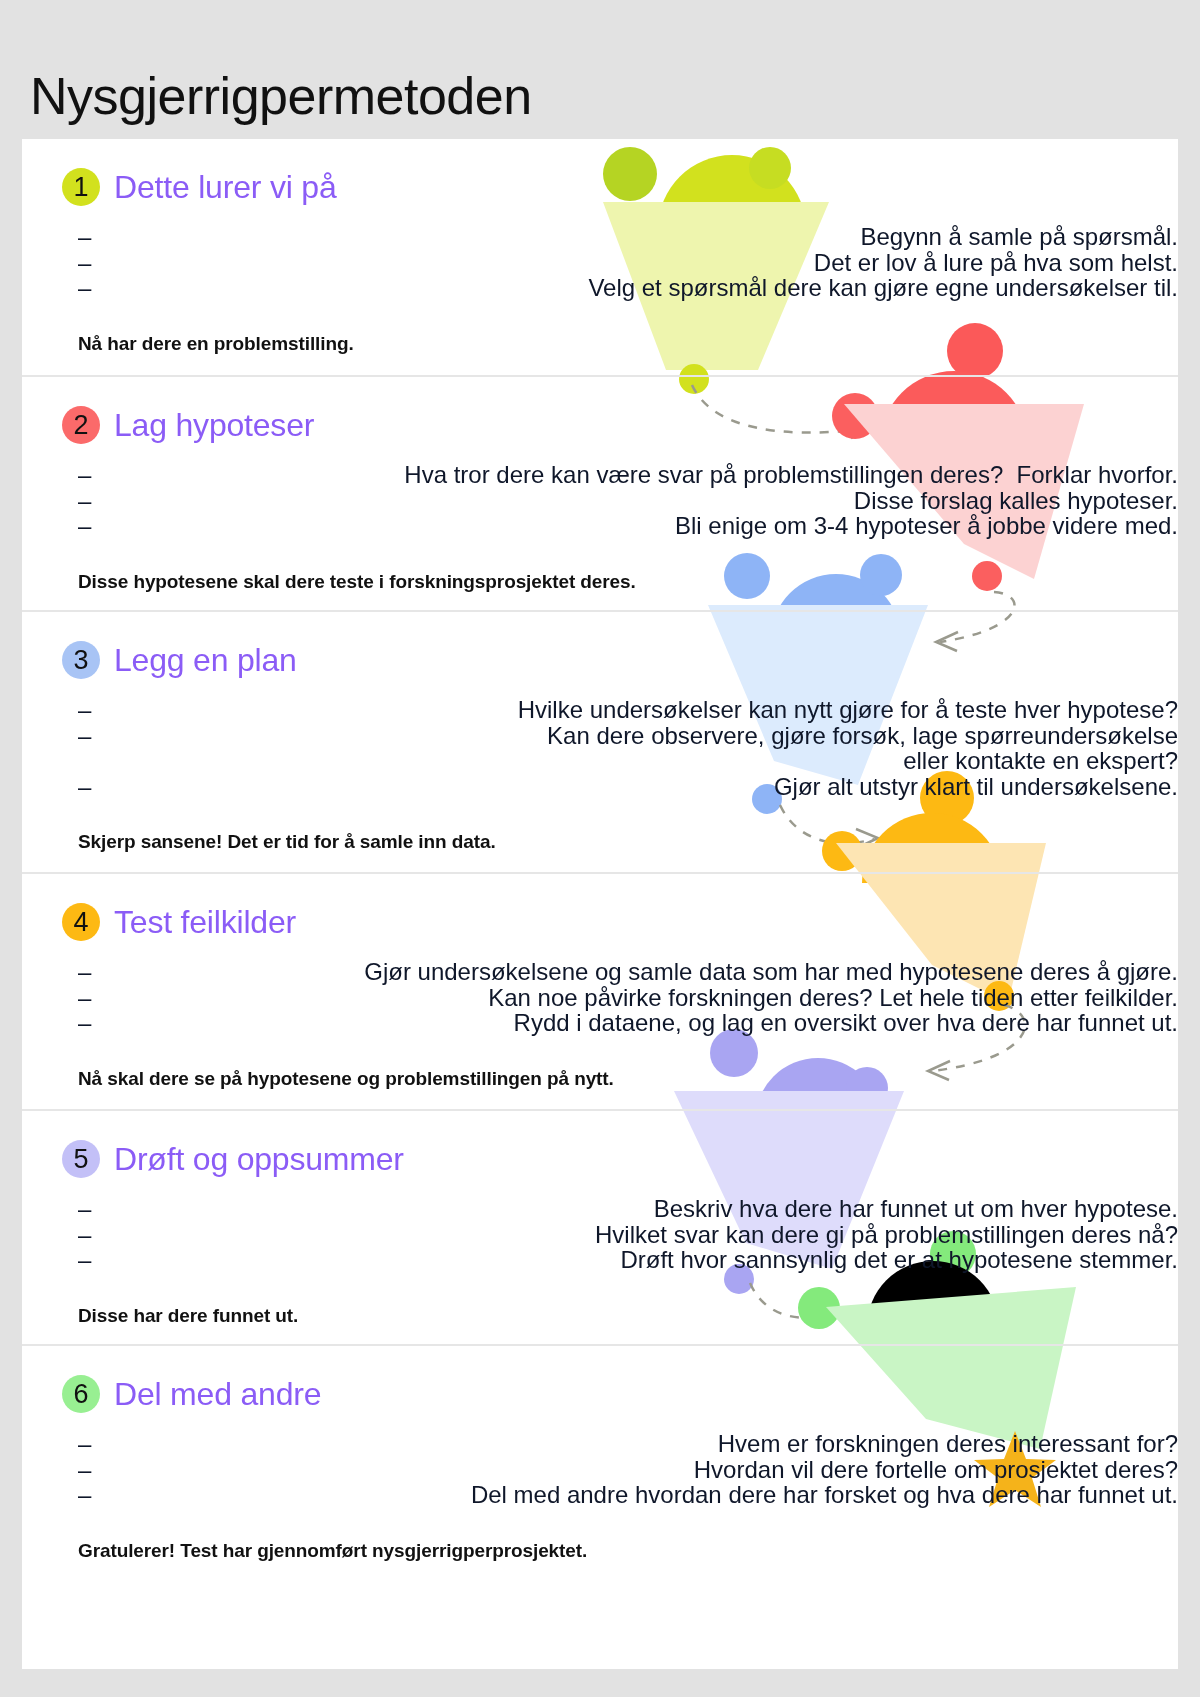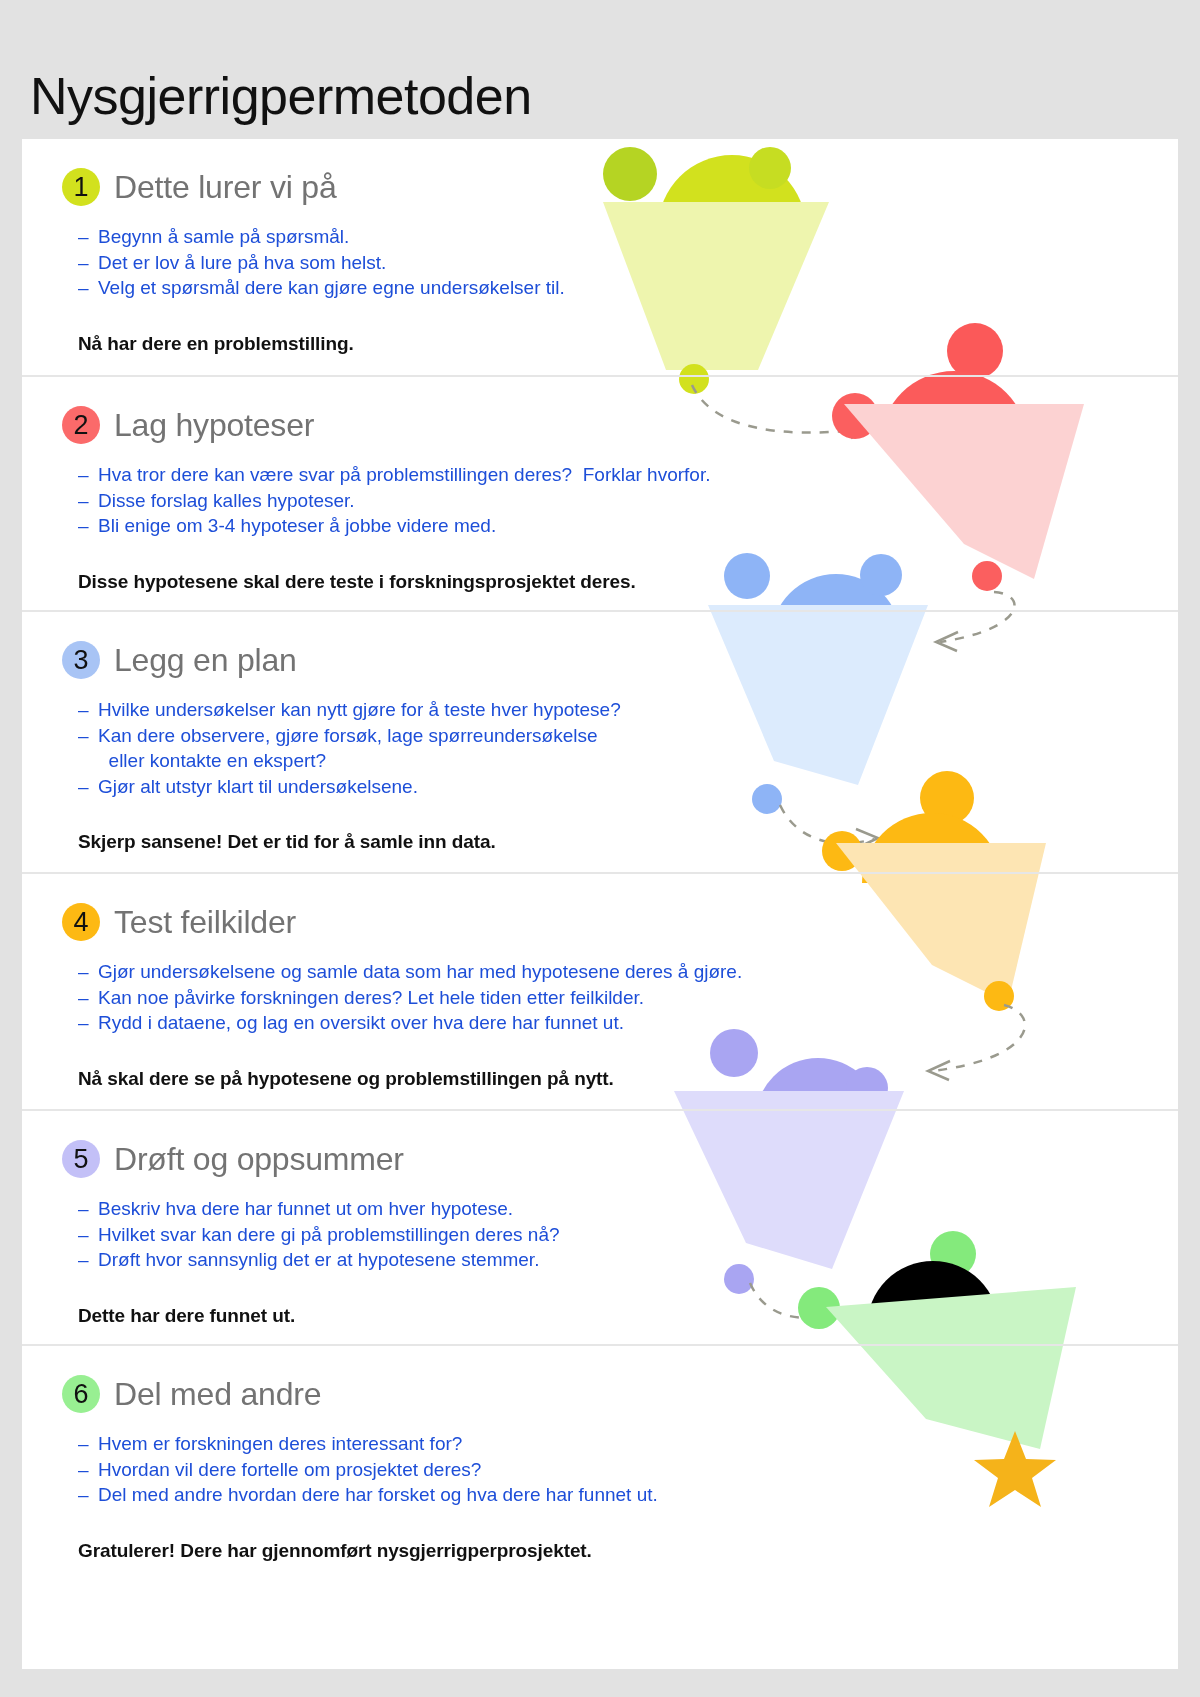--- a/index.html
+++ b/index.html
@@ -70,35 +70,36 @@
     align-items: center;
     justify-content: center;
     font-size: 27px;
     font-weight: 400;
     color: #111;
     flex: 0 0 auto;
   }
   .sec-title {
     font-size: 32px;
     font-weight: 400;
-    color: #737373;
+    color: #8b5cf6;
     letter-spacing: -0.2px;
   }
   .bullets {
     margin: 18px 0 0 56px;
     padding: 0;
     list-style: none;
   }
   .bullets li {
-    font-size: 19px;
+    font-size: 24px;
     line-height: 25.5px;
-    color: #1d4ed8;
+    color: #0f172a;
     position: relative;
     padding-left: 20px;
     white-space: pre-wrap;
+    text-align: right;
   }
   .bullets li::before {
     content: "\2013";
     position: absolute;
     left: 0;
     top: 0;
   }
   .concl {
     margin: 32px 0 0 56px;
     font-size: 19px;
@@ -284,31 +285,31 @@
       <div class="section" style="top:970px; height:235px;">
         <div class="sec-head" style="padding-top:29px;">
           <div class="badge" style="background:#c3c0f7;">5</div>
           <div class="sec-title">Drøft og oppsummer</div>
         </div>
         <ul class="bullets">
           <li>Beskriv hva dere har funnet ut om hver hypotese.</li>
           <li>Hvilket svar kan dere gi på problemstillingen deres nå?</li>
           <li>Drøft hvor sannsynlig det er at hypotesene stemmer.</li>
         </ul>
-        <div class="concl">Dette har dere funnet ut.</div>
+        <div class="concl">Disse har dere funnet ut.</div>
       </div>
 
       <div class="section" style="top:1205px; height:325px;">
         <div class="sec-head" style="padding-top:29px;">
           <div class="badge" style="background:#98ef92;">6</div>
           <div class="sec-title">Del med andre</div>
         </div>
         <ul class="bullets">
           <li>Hvem er forskningen deres interessant for?</li>
           <li>Hvordan vil dere fortelle om prosjektet deres?</li>
           <li>Del med andre hvordan dere har forsket og hva dere har funnet ut.</li>
         </ul>
-        <div class="concl">Gratulerer! Dere har gjennomført nysgjerrigperprosjektet.</div>
+        <div class="concl">Gratulerer! Test har gjennomført nysgjerrigperprosjektet.</div>
       </div>
 
     </div>
   </div>
 </div>
 
 </body></html>

